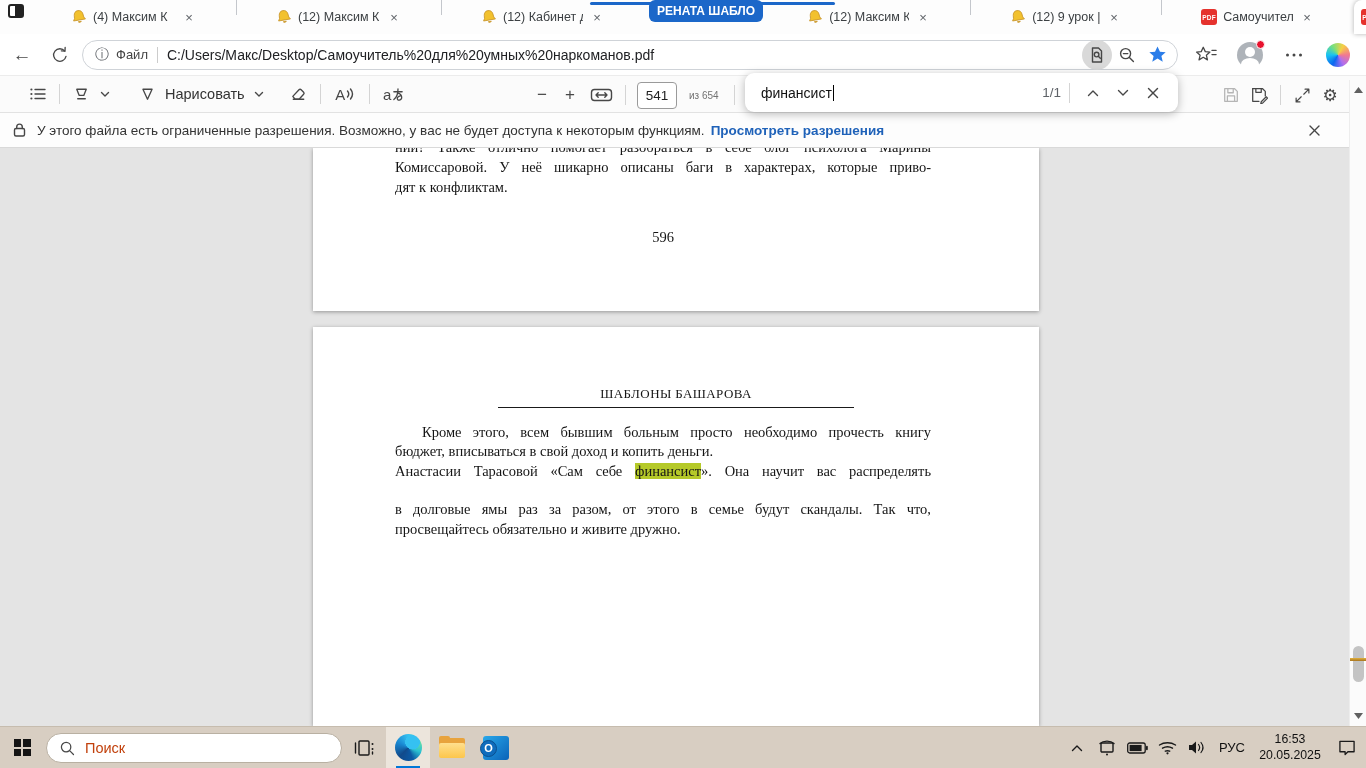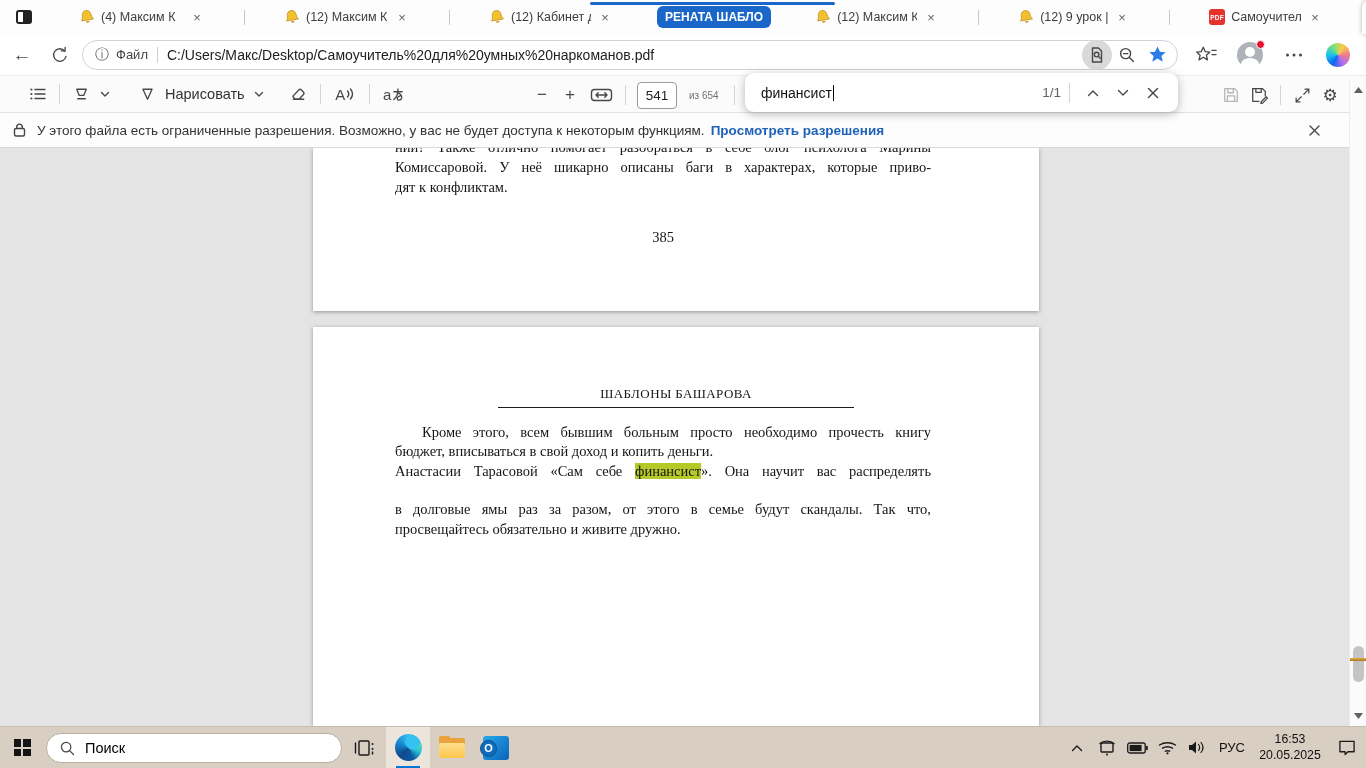--- a/index.html
+++ b/index.html
@@ -3,21 +3,21 @@
 <meta charset="utf-8">
 <style>
   * { box-sizing: border-box; margin: 0; padding: 0; }
   html,body { width:1366px; height:768px; overflow:hidden; }
   body { font-family:"Liberation Sans", sans-serif; position:relative; background:#e4e4e4; color:#3c4043; }
 
   svg { display:block; }
   .ic { stroke:#474747; fill:none; stroke-width:1.4; stroke-linecap:round; stroke-linejoin:round; }
 
   
-  .titlebar { height:34px; background:#fdfdfd; display:flex; align-items:center; padding-left:16px; position:relative;gap:32px; }
+  .titlebar { height:34px; background:#fdfdfd; display:flex; padding-left:8px; position:relative;gap:32px; }
   .tab-menu-btn { width:22px; height:22px; margin-right:8px; display:flex; align-items:center; justify-content:center; border-radius:4px; }
   .tab-menu-glyph { width:16px; height:14px; border:2px solid #222; border-radius:3px; background:linear-gradient(90deg,#fff 0 5px,#222 5px); }
   .tab { height:34px; display:flex; align-items:center; gap:6px; padding:0 7px; font-size:12.5px; color:#3c4043; position:relative; flex:0 0 auto; }
   .tab .title { flex:1; white-space:nowrap; overflow:hidden; }
   .tab-close { width:16px; height:16px; display:flex; align-items:center; justify-content:center; border-radius:3px; color:#5f6368; font-size:13px; line-height:1; }
   .tab-divider { width:1px; height:15px; background:#c4c7cc; flex:0 0 auto; }
   .tab.active { background:#fff; border-radius:8px 8px 0 0; box-shadow:0 0 5px rgba(0,0,0,.30); z-index:5; }
   .bell { transform:rotate(-10deg); }
   .pdf-badge { width:16px; height:16px; background:#e5322d; border-radius:3px; color:#fff; font-size:6.5px; font-weight:bold; display:flex; align-items:center; justify-content:center; letter-spacing:.2px; flex:0 0 auto; }
   .tab-group-pill { background:#1b67c9; color:#fff; height:22px; max-width:122px; padding:0 8px; margin:0 5px; border-radius:6px; display:flex; align-items:center; font-size:12px; font-weight:bold; white-space:nowrap; overflow:hidden; flex:0 0 auto; }
@@ -89,21 +89,21 @@
   .sb-arrow.up { top:2px; } .sb-arrow.down { bottom:2px; }
   .sb-thumb { position:absolute; left:3px; width:11px; top:566px; height:36px; border-radius:6px; background:#c4c4c4; }
   .sb-marker { position:absolute; left:0; width:100%; top:578px; height:3px; background:linear-gradient(#e2b13c,#a87420); z-index:41; }
 
   
   .taskbar { position:absolute; left:0; right:0; bottom:0; height:42px; background:#d8cec2; border-top:1px solid #c6bcae; display:flex; align-items:center; z-index:100; }
   .start-btn { width:44px; height:42px; display:flex; align-items:center; justify-content:center; }
   .win-logo { width:17px; height:17px; display:grid; grid-template-columns:1fr 1fr; grid-template-rows:1fr 1fr; gap:2px; }
   .win-logo span { background:#141414; }
   .tb-search { width:296px; height:30px; background:#fff; border:1px solid #b9b0a2; border-radius:16px; display:flex; align-items:center; padding:0 12px; gap:10px; margin-left:2px; }
-  .tb-search-label { font-size:14.5px; color:#000000; }
+  .tb-search-label { font-size:14.5px; color:#c2410c; }
   .task-cell { width:44px; height:42px; display:flex; align-items:center; justify-content:center; position:relative; flex:0 0 auto; }
   .task-cell.active-app { background:#ece5dc; }
   .task-cell.active-app::after { content:""; position:absolute; bottom:0; left:10px; width:24px; height:3px; background:#0077d7; }
   .edge-ball { width:27px; height:27px; border-radius:50%; background:radial-gradient(circle at 65% 30%, #35c1f1 0 28%, transparent 29%), conic-gradient(from 160deg,#0c59a4,#114a8b 18%,#1988d2 38%,#35c1f1 55%,#6be0a2 72%,#2bc3d2 86%,#0c59a4); }
   .folder-ic { position:relative; width:26px; height:20px; }
   .folder-back { position:absolute; left:0; top:0; width:26px; height:18px; border-radius:2px; background:#e8a33d; }
   .folder-tab { position:absolute; left:0; top:-2px; width:11px; height:6px; border-radius:2px 2px 0 0; background:#e8a33d; }
   .folder-front { position:absolute; left:0; top:5px; width:26px; height:15px; border-radius:2px; background:linear-gradient(#ffdf8e,#fcc64b); }
   .outlook-ic { position:relative; width:26px; height:24px; border-radius:3px; background:linear-gradient(135deg,#28a8ea,#0b63b8); }
   .outlook-o { position:absolute; left:-3px; top:4px; width:17px; height:17px; border-radius:50%; background:#0f6cbd; border:1px solid #0a4f8e; color:#fff; font-weight:bold; font-size:11px; display:flex; align-items:center; justify-content:center; }
@@ -421,21 +421,21 @@
 
 <div class="content">
 
   <div class="page page-1">
     <div class="pg-body">
       <div class="clip-line">
         <div class="jl">ний? Также отлично помогает разобраться в себе блог психолога Марины</div>
       </div>
       <div class="jl">Комиссаровой. У неё шикарно описаны баги в характерах, которые приво-</div>
       <div>дят к конфликтам.</div>
-      <div class="page-num">385</div>
+      <div class="page-num">596</div>
     </div>
   </div>
 
   <div class="page page-2">
     <div class="p2-header">ШАБЛОНЫ БАШАРОВА</div>
     <div class="p2-rule"></div>
 
     <div class="para">
       <div class="line jl indent">Кроме этого, всем бывшим больным просто необходимо прочесть книгу</div>
       <div class="line">бюджет, вписываться в свой доход и копить деньги.</div>

